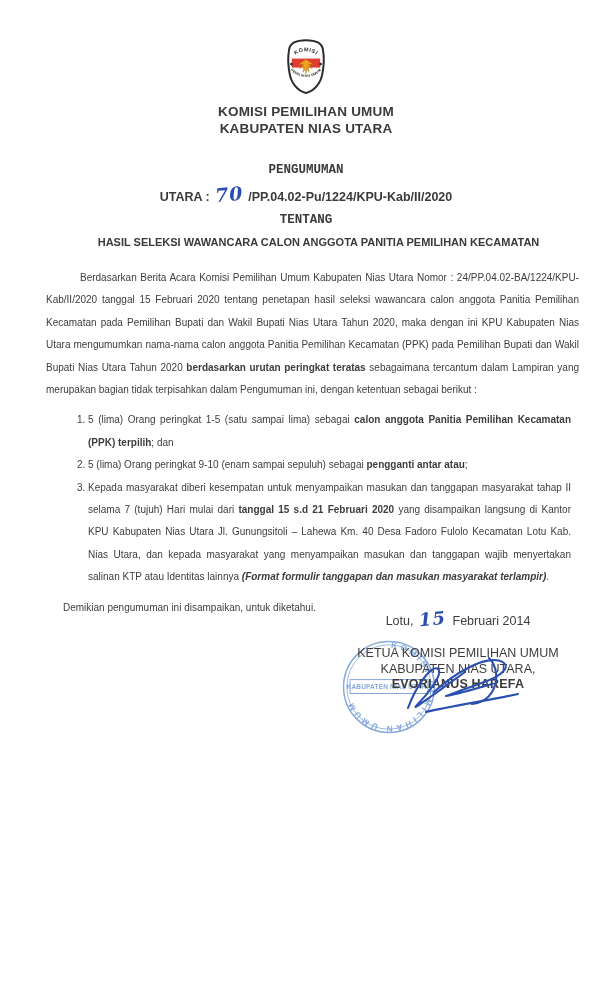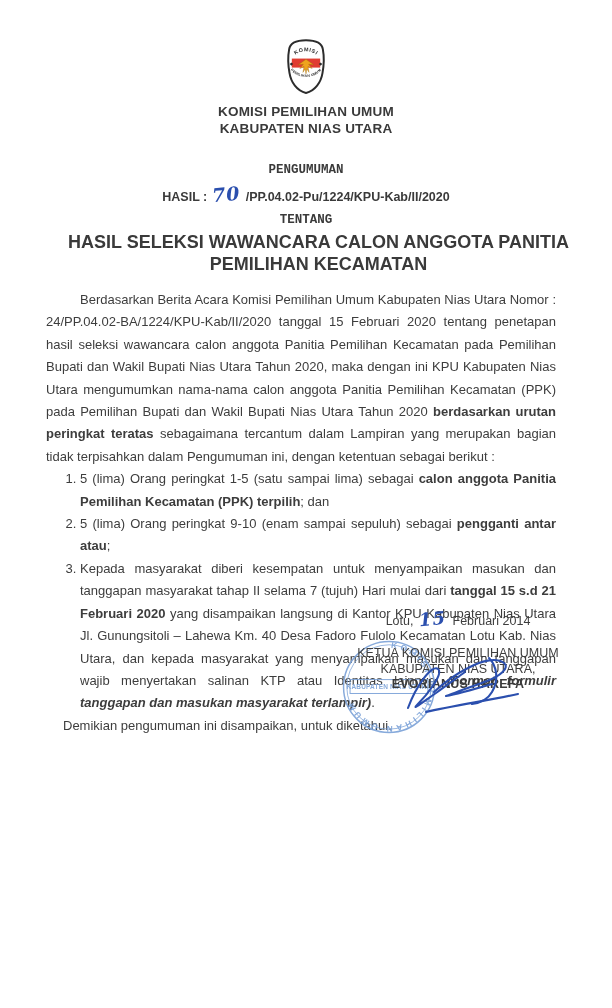--- a/index.html
+++ b/index.html
@@ -8,32 +8,32 @@
   .page {
     position:relative; width:612px; height:1008px; margin:0 auto;
     background:#ffffff; overflow:hidden;
   }
   .letterhead { text-align:center; padding-top:38px; }
   .logo-wrap { width:46px; height:58px; margin:0 auto; }
   .org-name { margin-top:7px; font-weight:bold; font-size:13.5px; line-height:17px; color:#3a3a3a; letter-spacing:0.2px; }
   .title-block { text-align:center; margin-top:23px; font-weight:bold; color:#3a3a3a; }
   .title-line { font-size:12.5px; line-height:21px;font-family:Liberation Mono, monospace; }
   .nomor-line { font-size:12.5px; line-height:26px; }
-  .subject { font-size:18px; line-height:22px;padding-left:25px; }
+  .subject { font-size:11px; line-height:22px;padding-left:25px; }
   .hand {
     font-family:"DejaVu Serif", serif; font-style:italic; font-weight:600;
     color:#2b4fae; display:inline-block; transform:rotate(-5deg);
   }
   .hand-70 { font-size:19px; margin:0 5px; letter-spacing:1px; }
   .hand-15 { font-size:18px; margin:0 6px; letter-spacing:1px; }
-  .content { padding:0 56px 0 46px; font-size:13px; line-height:22.4px; }
+  .content { padding:0 33px 0 46px; font-size:10px; line-height:22.4px; }
   .intro { margin-top:14px; text-align:justify; text-indent:34px; }
   .b { font-weight:bold; }
   .bi { font-weight:bold; font-style:italic; }
-  ol.terms { margin:0; padding-left:34px; }
+  ol.terms { margin:8px; padding-left:34px; }
   ol.terms li { text-align:justify; padding-left:0; }
   .closing { margin-top:0; padding-left:17px; }
   .sig-block { position:absolute; top:606px; left:338px; width:240px; text-align:center; font-size:12.5px; }
   .sig-date { position:relative; z-index:1; line-height:26px; }
   .sig-role { position:relative; z-index:1; margin-top:12px; line-height:15.5px; }
   .sig-name { position:relative; z-index:1; font-weight:bold; letter-spacing:0.2px; color:#3a3a3a; }
   .stamp { position:absolute; left:0px; top:30px; width:102px; height:102px; z-index:0; opacity:0.92; }
   .scribble { position:absolute; left:58px; top:44px; width:150px; height:76px; z-index:2; }
 </style>
 </head>
@@ -68,21 +68,21 @@
       </svg>
     </div>
     <div class="org-name">
       <div>KOMISI PEMILIHAN UMUM</div>
       <div>KABUPATEN NIAS UTARA</div>
     </div>
   </div>
 
   <div class="title-block">
     <div class="title-line">PENGUMUMAN</div>
-    <div class="nomor-line"><span>HASIL :</span><span class="hand hand-70">70</span><span>/PP.04.02-Pu/1224/KPU-Kab/II/2020</span></div>
+    <div class="nomor-line"><span>UTARA :</span><span class="hand hand-70">70</span><span>/PP.04.02-Pu/1224/KPU-Kab/II/2020</span></div>
     <div class="title-line">TENTANG</div>
     <div class="subject">
       <div>HASIL SELEKSI WAWANCARA CALON ANGGOTA PANITIA PEMILIHAN KECAMATAN</div>
     </div>
   </div>
 
   <div class="content">
     <p class="intro"><span>Berdasarkan Berita Acara Komisi Pemilihan Umum Kabupaten Nias Utara Nomor : 24/PP.04.02-BA/1224/KPU-Kab/II/2020 tanggal 15 Februari 2020 tentang penetapan hasil seleksi wawancara calon anggota Panitia Pemilihan Kecamatan pada Pemilihan Bupati dan Wakil Bupati Nias Utara Tahun 2020, maka dengan ini KPU Kabupaten Nias Utara mengumumkan nama-nama calon anggota Panitia Pemilihan Kecamatan (PPK) pada Pemilihan Bupati dan Wakil Bupati Nias Utara Tahun 2020 </span><span class="b">berdasarkan urutan peringkat teratas</span><span> sebagaimana tercantum dalam Lampiran yang merupakan bagian tidak terpisahkan dalam Pengumuman ini, dengan ketentuan sebagai berikut :</span></p>
 
     <ol class="terms">

